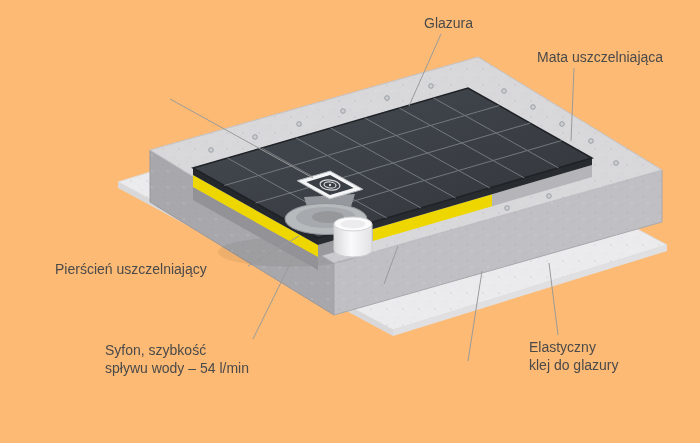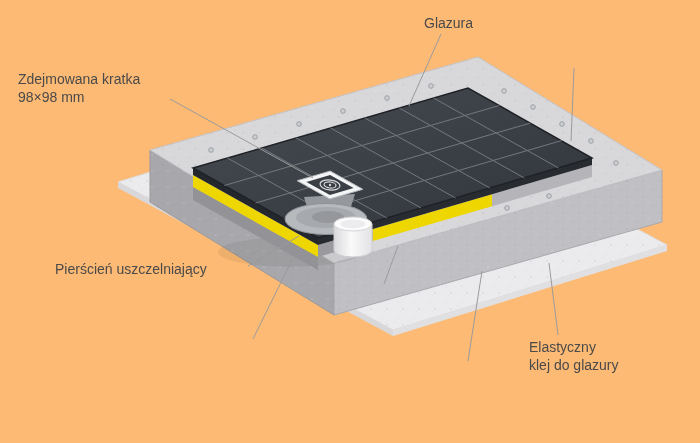--- a/index.html
+++ b/index.html
@@ -122,19 +122,20 @@
       <line x1="170" y1="99" x2="313" y2="178"></line>
       <line x1="248" y1="266" x2="299" y2="236"></line>
       <line x1="253" y1="339" x2="293" y2="258"></line>
       <line x1="384" y1="284" x2="398" y2="246"></line>
       <line x1="468" y1="361" x2="482" y2="271"></line>
       <line x1="558" y1="335" x2="549" y2="263"></line>
     </g>
   </svg>
 
   <div class="label" style="left:424px;top:14px">Glazura</div>
-  <div class="label" style="left:18px;top:70px">Zdejmowana kratka
-98×98 mm</div>
+  <div class="label" style="left:537px;top:48px">Mata uszczelniająca</div>
   <div class="label" style="left:55px;top:260px">Pierścień uszczelniający</div>
+  <div class="label" style="left:105px;top:341px">Syfon, szybkość
+spływu wody – 54 l/min</div>
   <div class="label" style="left:529px;top:338px">Elastyczny
 klej do glazury</div>
 
 </div>
 
 </body></html>

